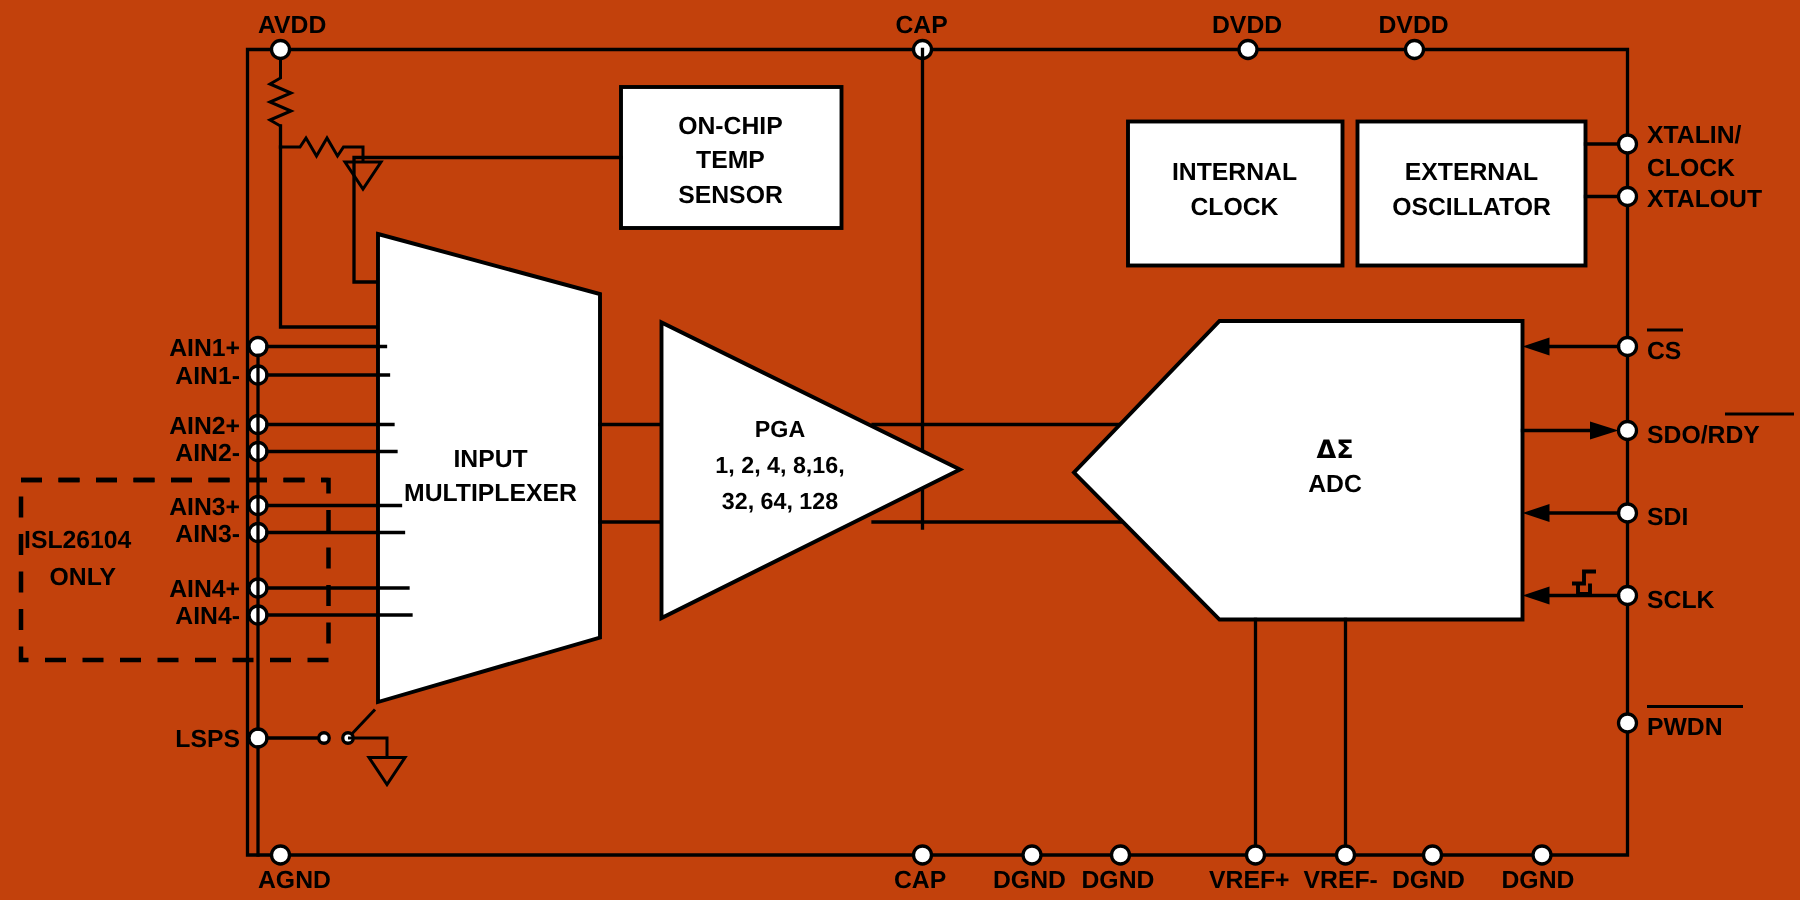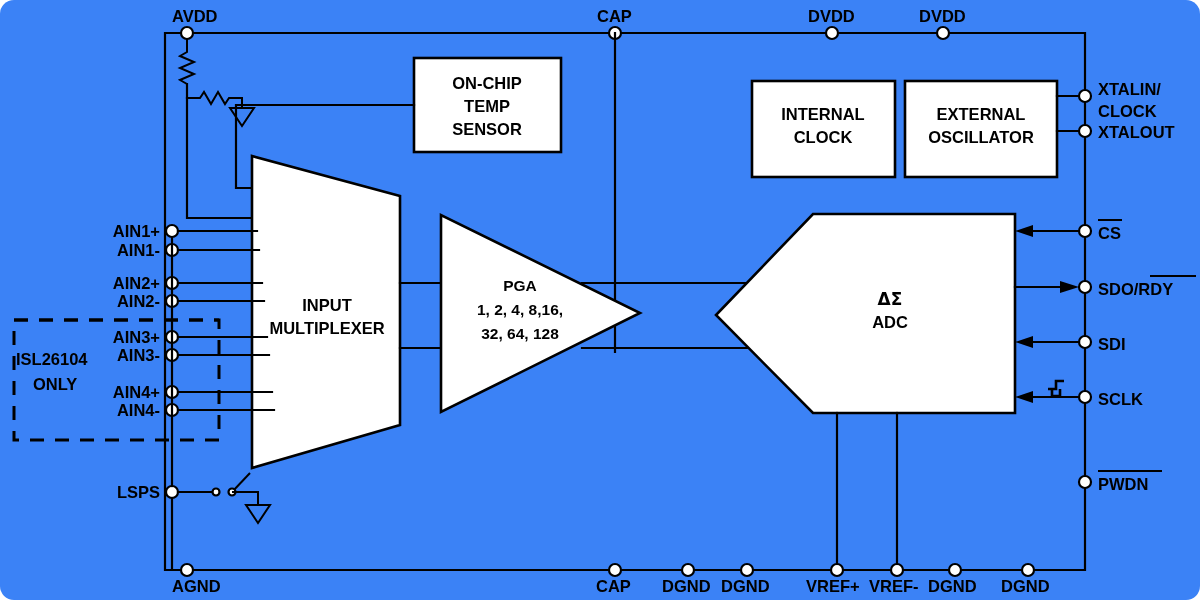--- a/index.html
+++ b/index.html
@@ -1,22 +1,21 @@
 <!DOCTYPE html>
 <html><head>
 <meta charset="utf-8">
 <style>
   html,body{margin:0;padding:0;background:#ffffff;}
   #root{
     position:relative;
     width:1200px;height:600px;
-    background:#3b82f6;
+    background:#c2410c;
     font-family:"Liberation Sans", sans-serif;
     overflow:hidden;
-    border-radius:14px;
   }
   svg{display:block;}
   .wire{stroke:#000000;stroke-width:2.2;fill:none;stroke-linecap:square;}
   .wire-thin{stroke:#000000;stroke-width:2;fill:none;}
   .block{stroke:#000000;stroke-width:2.6;fill:#ffffff;}
   .dashbox{stroke:#000000;stroke-width:3;fill:none;stroke-dasharray:14 11;}
   .pin{stroke:#000000;stroke-width:2.2;fill:#ffffff;}
   .lbl{
     font-family:"Liberation Sans", sans-serif;
     font-weight:bold;

